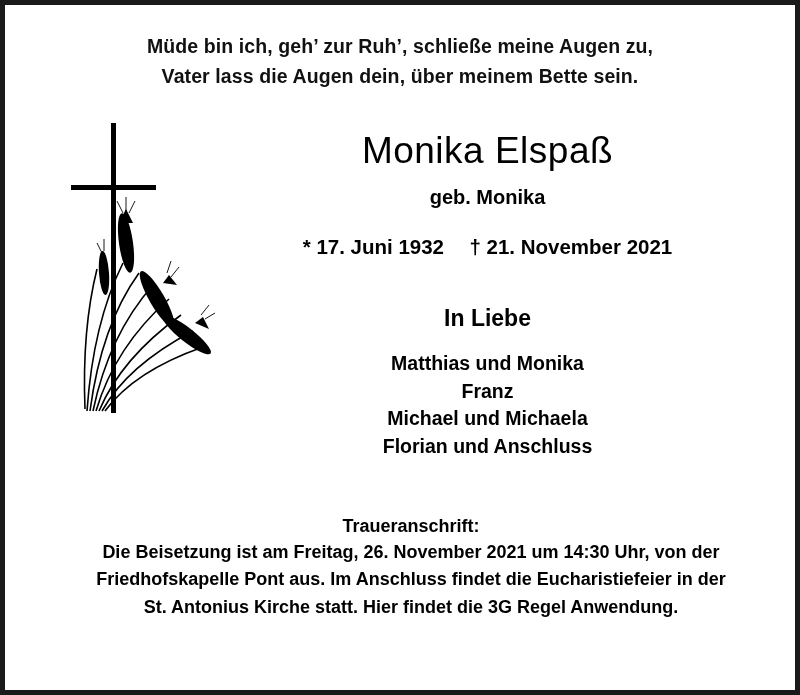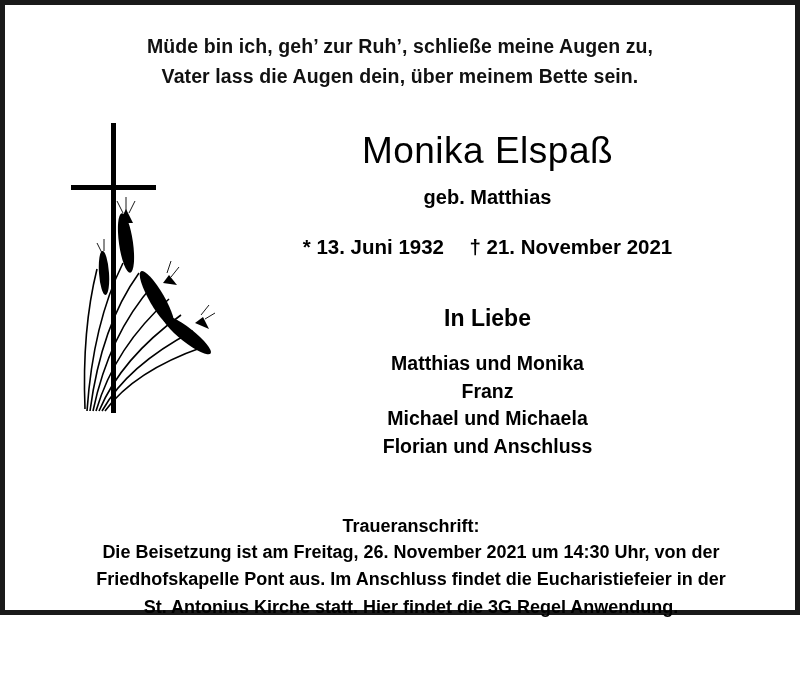--- a/index.html
+++ b/index.html
@@ -11,21 +11,21 @@
     width: 800px;
     height: 695px;
     font-family: "Liberation Sans", sans-serif;
     color: #000000;
     overflow: hidden;
   }
   .notice {
     position: relative;
     box-sizing: border-box;
     width: 800px;
-    height: 615px;
+    height: 695px;
     background: #ffffff;
     border: 5px solid #1a1a1a;
     padding: 0;
   }
   .inner {
     position: absolute;
     top: 0; left: 0; right: 0; bottom: 0;
     background: #ffffff;
   }
 
@@ -166,23 +166,23 @@
           <path d="M148 196 L158 190"></path>
             <path d="M144 192 L152 182"></path>
           <path d="M47 128 L47 116"></path>
             <path d="M45 130 L40 120"></path>
         </g>
       </svg>
     </div>
 
     <div class="body-block">
       <div class="name">Monika Elspaß</div>
-      <div class="maiden">geb. Matthias</div>
+      <div class="maiden">geb. Monika</div>
       <div class="dates">
-        <span>* 13. Juni 1932</span>
+        <span>* 17. Juni 1932</span>
         <span class="sep"></span>
         <span>† 21. November 2021</span>
       </div>
       <div class="inlove">In Liebe</div>
       <div class="survivor">
         <div>Matthias und Monika</div>
         <div>Franz</div>
         <div>Michael und Michaela</div>
         <div>Florian und Anschluss</div>
       </div>

